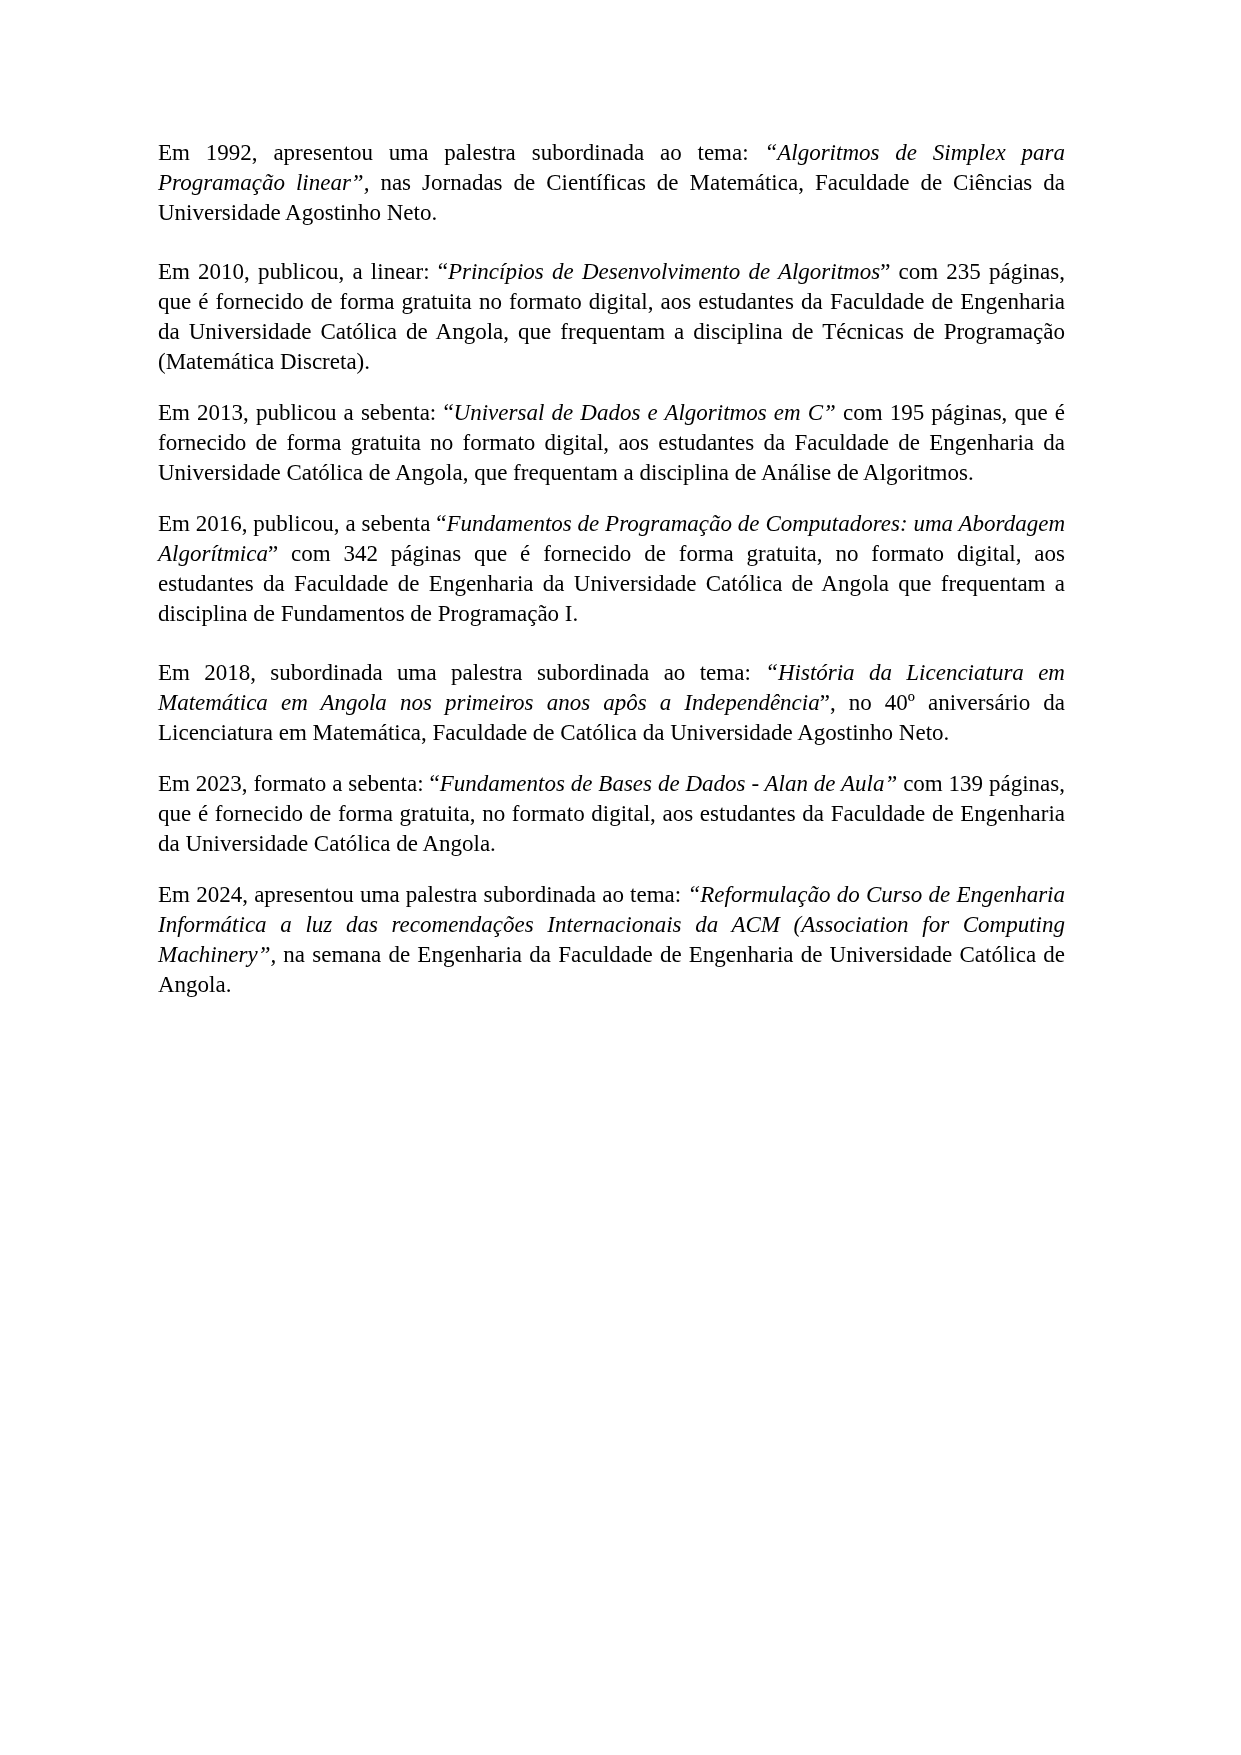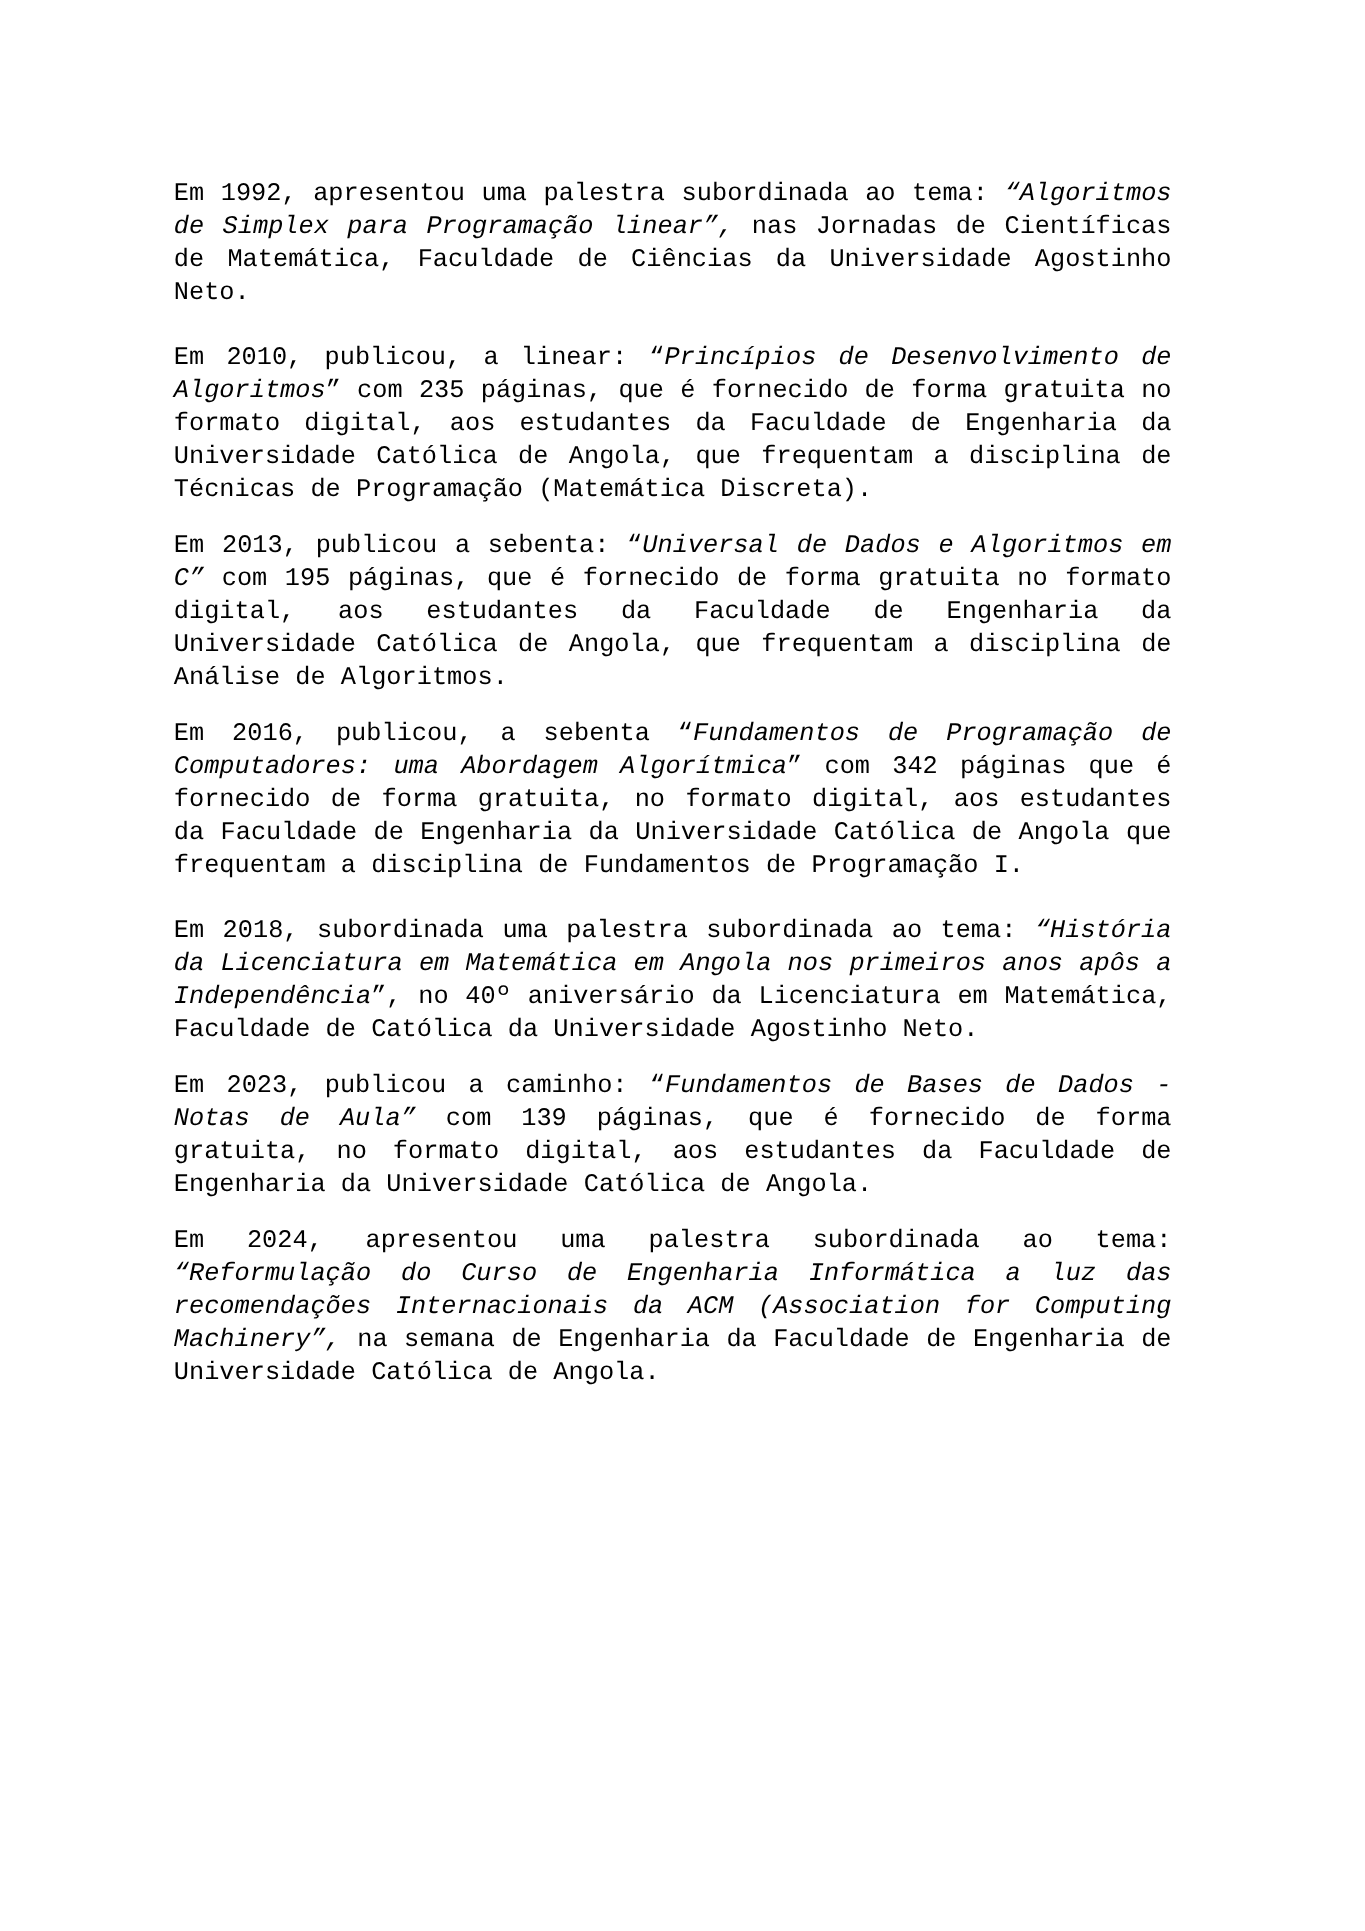--- a/index.html
+++ b/index.html
@@ -6,23 +6,22 @@
     margin: 0;
     padding: 0;
     background: #ffffff;
   }
   .page {
     position: relative;
     width: 1241px;
     height: 1495px;
     background: #ffffff;
     color: #000000;
-    font-family: Liberation Mono, monospace;
+    font-family: Liberation Serif, serif;
     overflow: hidden;
-    margin-top: 23px;
   }
   .content {
     position: absolute;
     top: 138px;
     left: 158px;
     width: 907px;
     font-size: 23px;
     line-height: 30px;
   }
   .para {
@@ -46,17 +45,17 @@
 </head>
 <body>
 
 <div class="page">
   <div class="content">
       <p class="para"><span>Em 1992, apresentou uma palestra subordinada ao tema: </span><span class="italic">“Algoritmos de Simplex para Programação linear”,</span><span> nas Jornadas de Científicas de Matemática, Faculdade de Ciências da Universidade Agostinho Neto.</span></p>
       <p class="para gap-before"><span>Em 2010, publicou, a linear: “</span><span class="italic">Princípios de Desenvolvimento de Algoritmos</span><span>” com 235 páginas, que é fornecido de forma gratuita no formato digital, aos estudantes da Faculdade de Engenharia da Universidade Católica de Angola, que frequentam a disciplina de Técnicas de Programação (Matemática Discreta).</span></p>
       <p class="para"><span>Em 2013, publicou a sebenta: “</span><span class="italic">Universal de Dados e Algoritmos em C”</span><span> com 195 páginas, que é fornecido de forma gratuita no formato digital, aos estudantes da Faculdade de Engenharia da Universidade Católica de Angola, que frequentam a disciplina de Análise de Algoritmos.</span></p>
       <p class="para"><span>Em 2016, publicou, a sebenta “</span><span class="italic">Fundamentos de Programação de Computadores: uma Abordagem Algorítmica</span><span>” com 342 páginas que é  fornecido de forma gratuita, no formato digital, aos estudantes da Faculdade de Engenharia da Universidade Católica de Angola que frequentam a disciplina de Fundamentos de Programação I.</span></p>
       <p class="para gap-before"><span>Em 2018, subordinada uma palestra subordinada ao tema: </span><span class="italic">“História da Licenciatura em Matemática em Angola nos primeiros anos apôs a Independência</span><span>”, no 40º aniversário da Licenciatura em Matemática, Faculdade de Católica da Universidade Agostinho Neto.</span></p>
-      <p class="para"><span>Em 2023, publicou a caminho: “</span><span class="italic">Fundamentos de Bases de Dados - Notas de Aula”</span><span> com 139 páginas, que é fornecido de forma gratuita, no formato digital, aos estudantes da Faculdade de Engenharia da Universidade Católica de Angola.</span></p>
+      <p class="para"><span>Em 2023, formato a sebenta: “</span><span class="italic">Fundamentos de Bases de Dados - Alan de Aula”</span><span> com 139 páginas, que é fornecido de forma gratuita, no formato digital, aos estudantes da Faculdade de Engenharia da Universidade Católica de Angola.</span></p>
       <p class="para"><span>Em 2024, apresentou uma palestra subordinada ao tema: </span><span class="italic">“Reformulação do Curso de Engenharia Informática a luz das recomendações Internacionais da ACM (Association for Computing Machinery”,</span><span> na semana de Engenharia da Faculdade de Engenharia de Universidade Católica de Angola.</span></p>
     </div>
   <div class="page-number">4</div>
 </div>
 
 </body></html>

